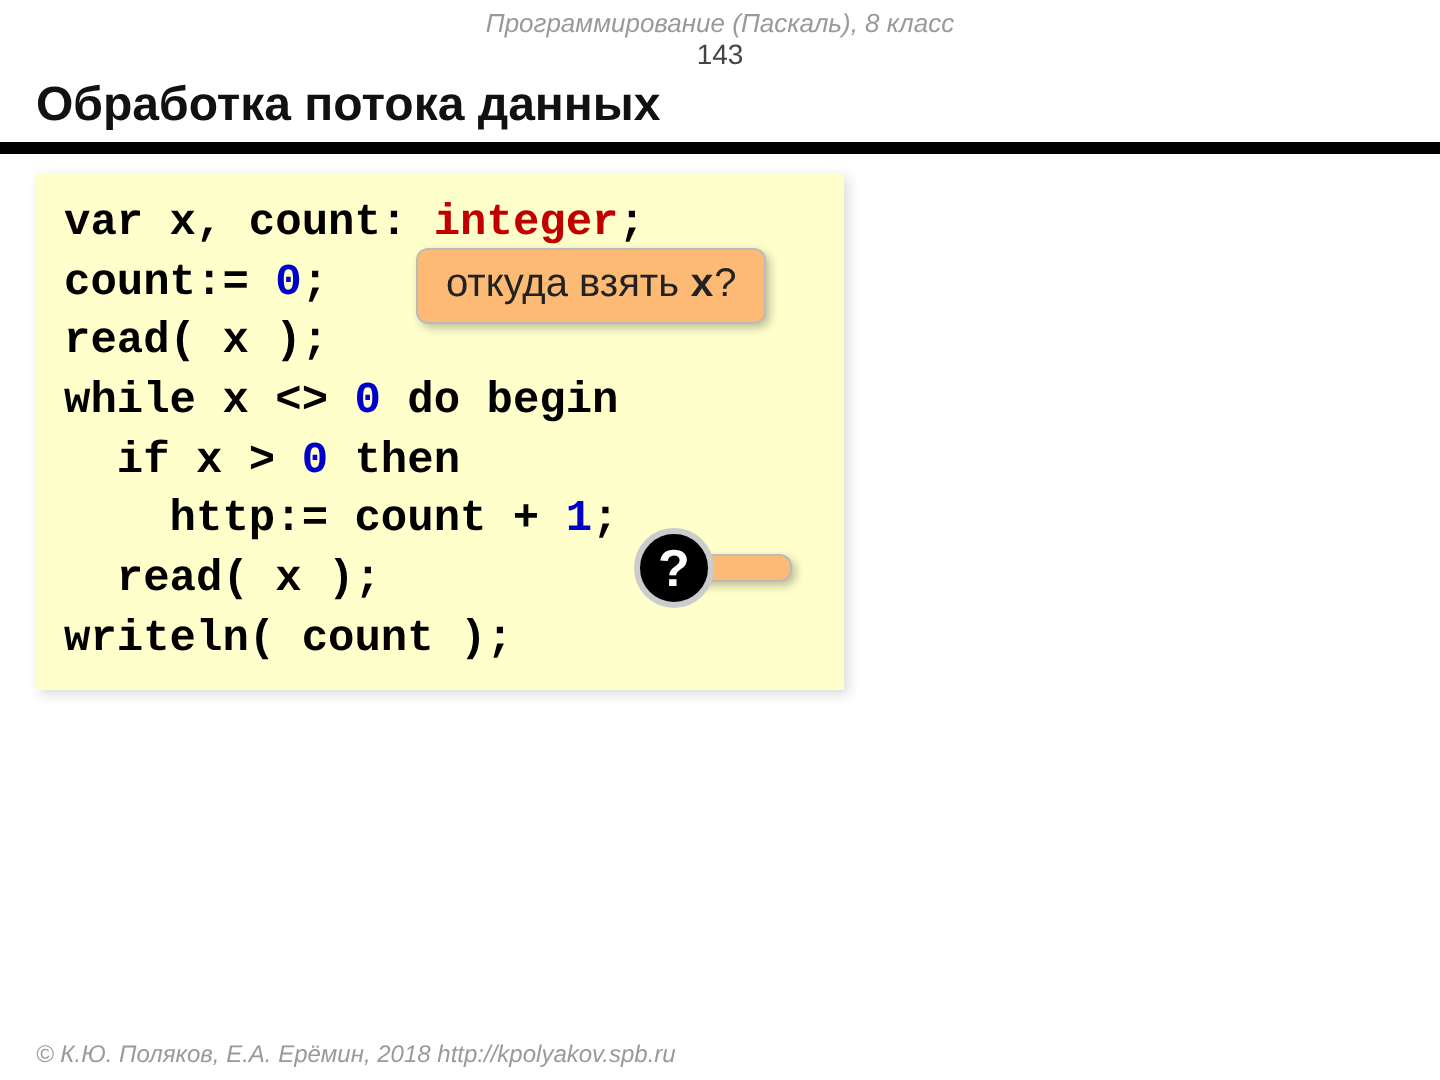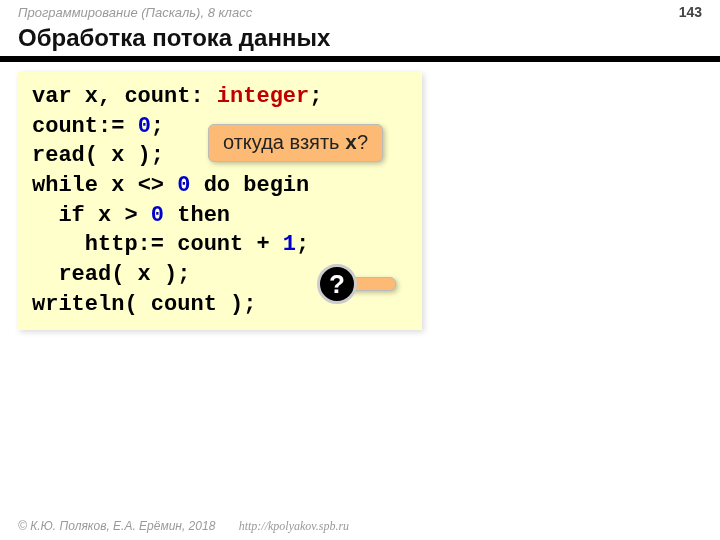--- a/index.html
+++ b/index.html
@@ -12,23 +12,24 @@
       overflow: hidden;
     }
     .header-bar {
       display: flex;
       justify-content: space-between;
       align-items: center;
       padding: 4px 18px 2px 18px;
       font-size: 13px;
       color: #9a9a9a;
       font-style: italic;
+      flex-direction: column;
     }
     .page-num {
-      font-weight: bold;
+      font-weight: normal;
       font-style: normal;
       color: #444;
       font-size: 14px;
     }
     .title {
       font-size: 24px;
       font-weight: bold;
       color: #111;
       padding: 2px 18px 4px 18px;
       border-bottom: 6px solid #000000;
@@ -82,21 +83,21 @@
       border: 3px solid #ccc;
     }
     .footer {
       position: absolute;
       bottom: 6px;
       left: 18px;
       font-size: 12px;
       color: #9a9a9a;
       font-style: italic;
     }
-    .footer .url { margin-left: 20px; font-family: Liberation Serif, serif; }
+    .footer .url { margin-left: 0; }
   </style>
 </head>
 <body>
 
 <div class="header-bar">
   <span>Программирование (Паскаль), 8 класс</span>
   <span class="page-num">143</span>
 </div>
 
 <div class="title">Обработка потока данных</div>

